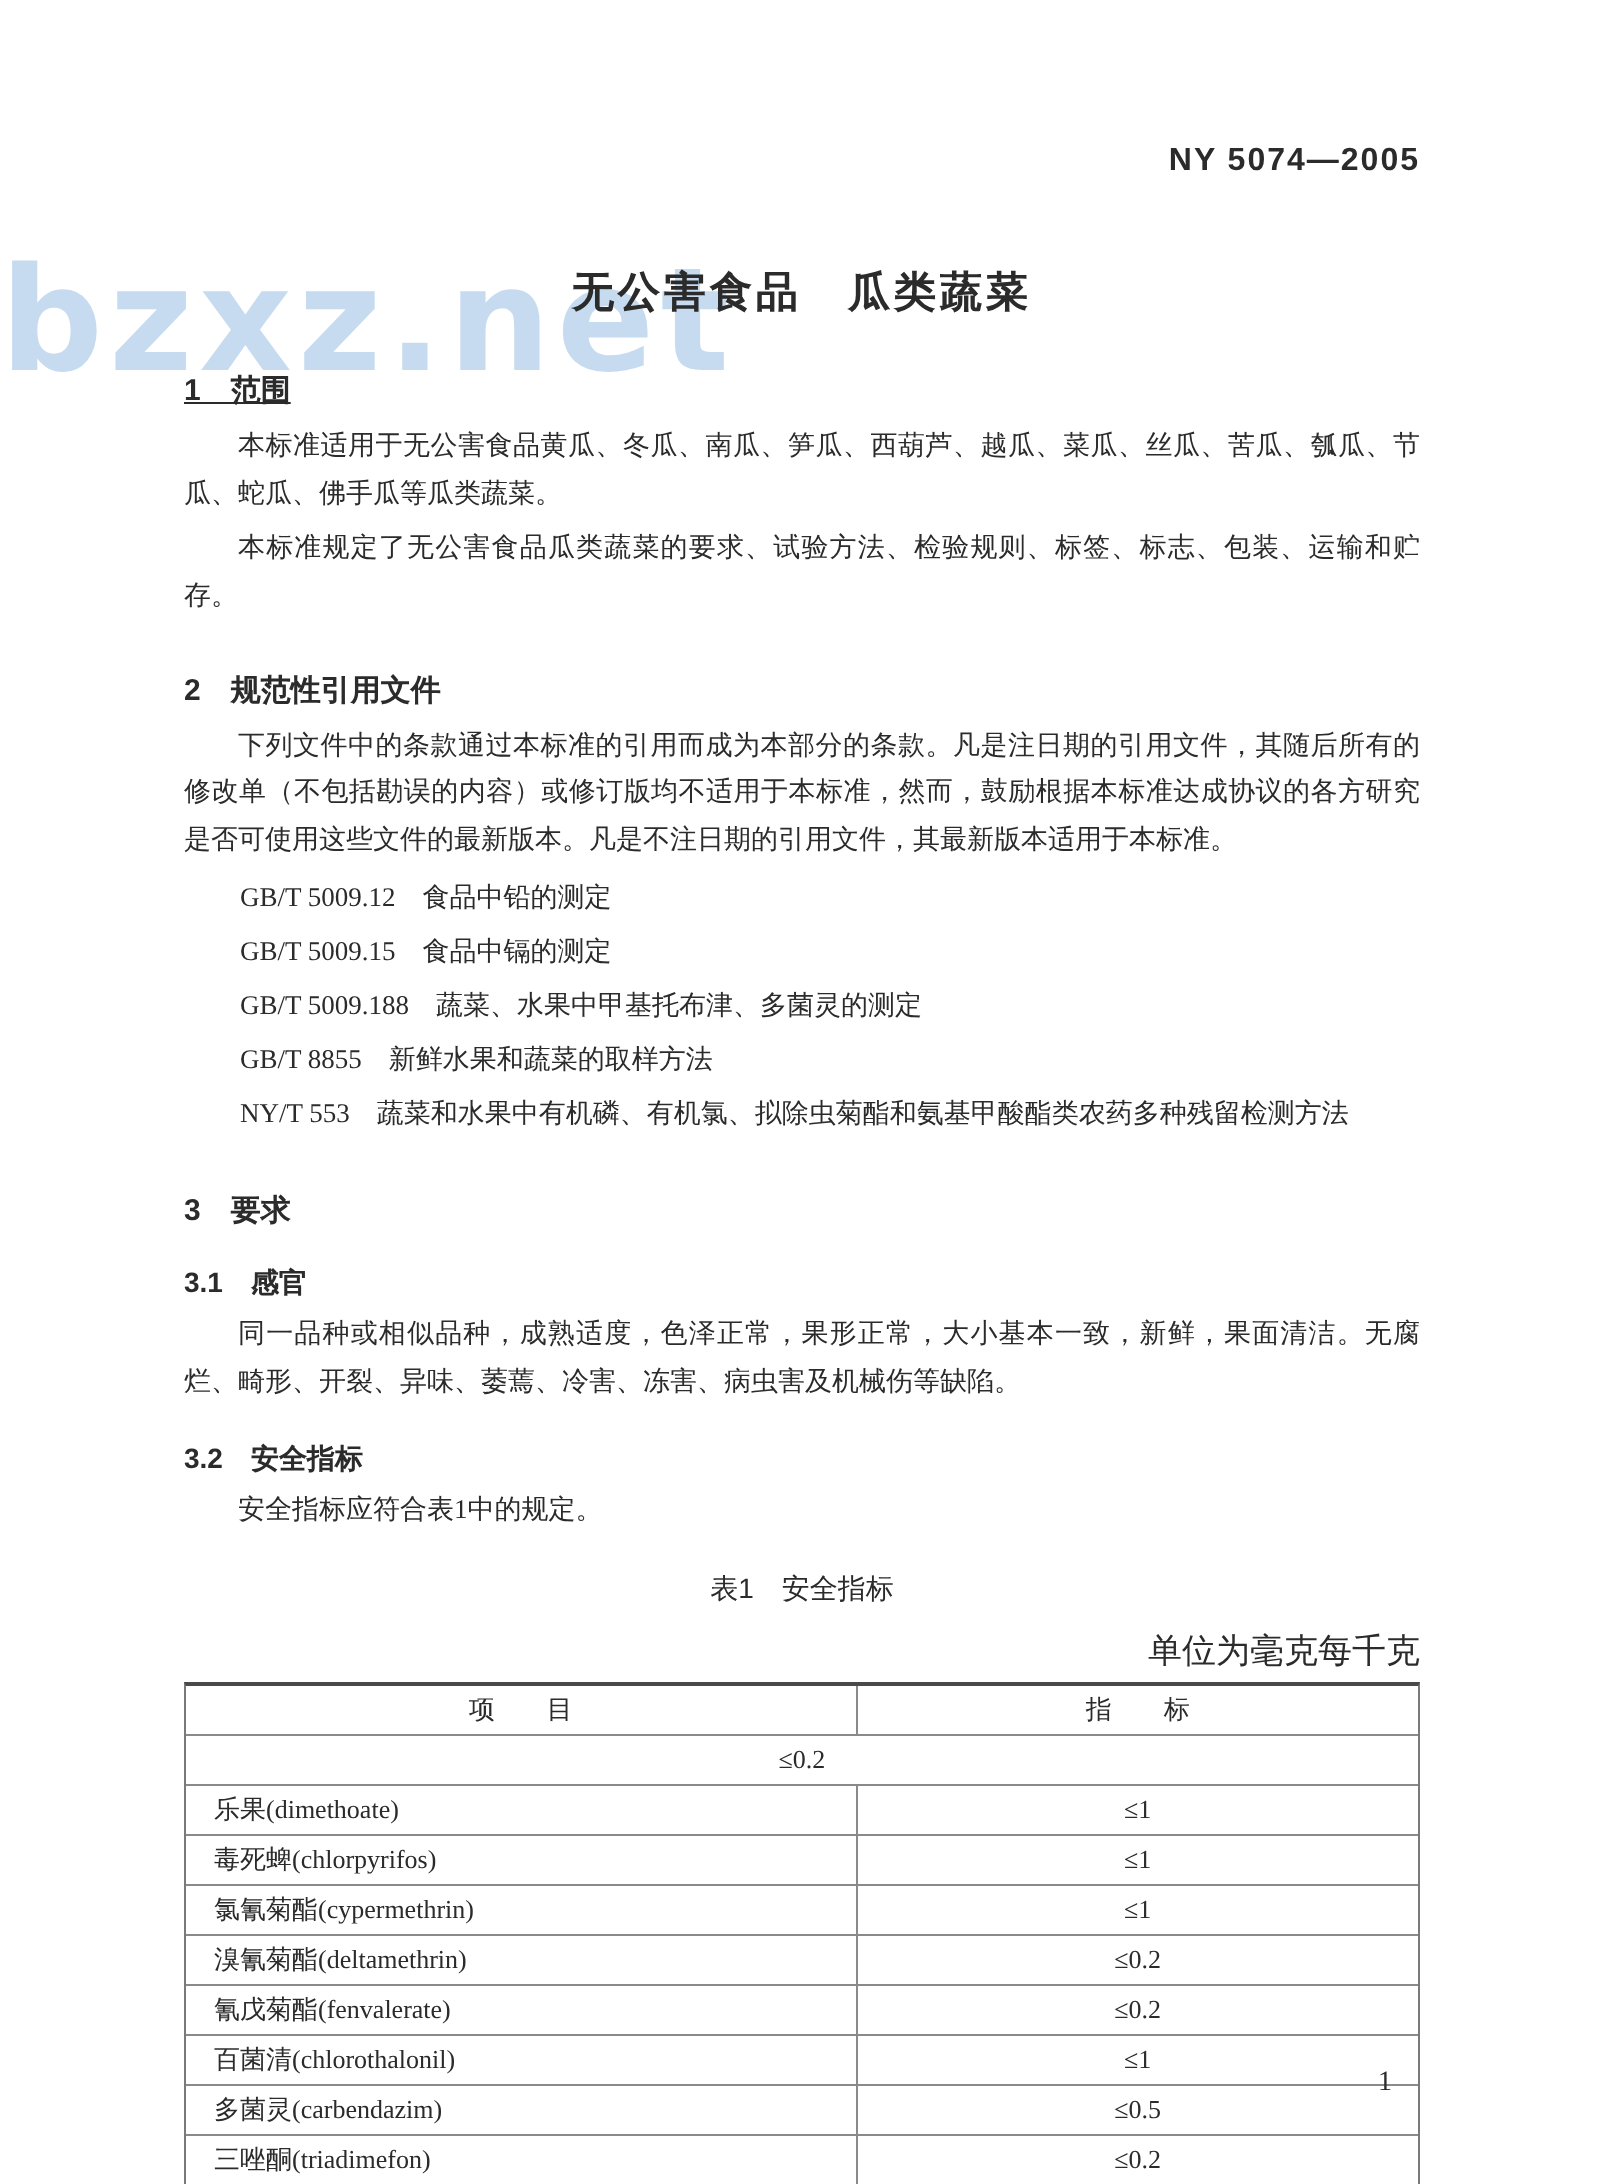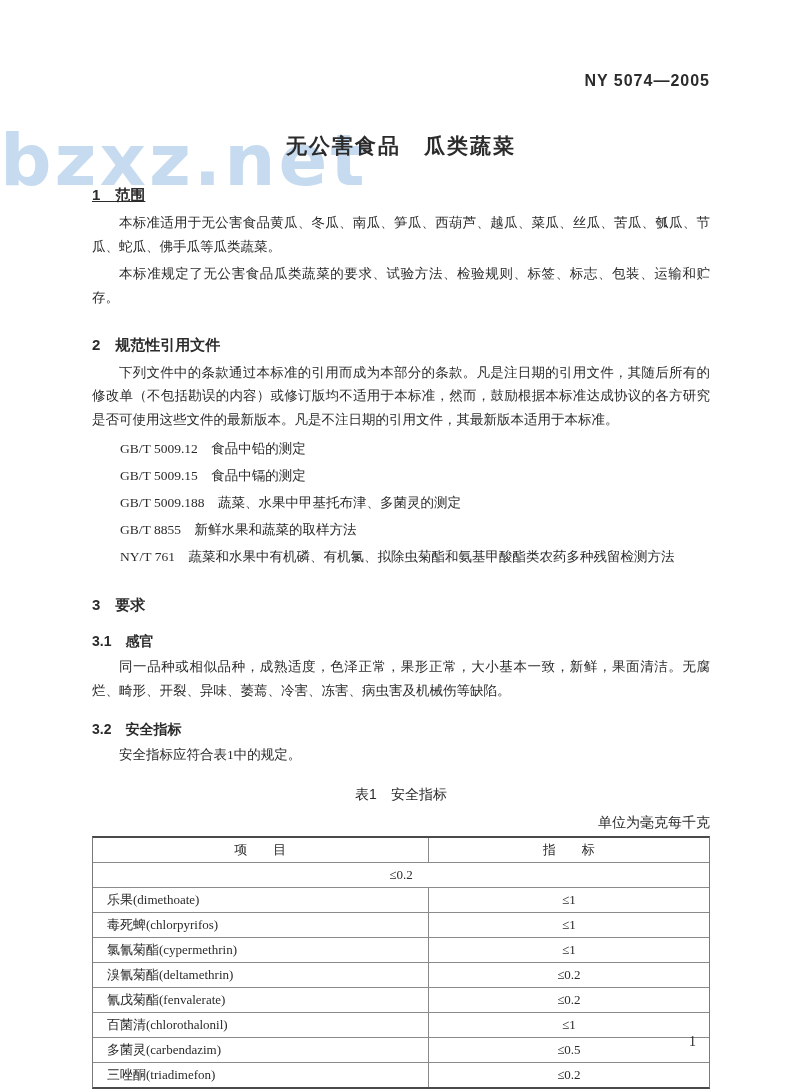--- a/index.html
+++ b/index.html
@@ -75,21 +75,21 @@
   }
   .table-caption {
     text-align: center;
     font-family: "Liberation Sans", "DejaVu Sans", sans-serif;
     font-weight: normal;
     font-size: 14px;
     margin-top: 20px;
   }
   .unit-note {
     text-align: right;
-    font-size: 14px;
+    font-size: 17px;
     margin-top: 10px;
     margin-bottom: 4px;
   }
   .spec-table {
     border-top: 2px solid #4a4a4a;
     border-bottom: 2px solid #4a4a4a;
     border-left: 1px solid #7a7a7a;
     border-right: 1px solid #7a7a7a;
     font-size: 13px;
   }
@@ -141,21 +141,21 @@
     <div class="para">本标准适用于无公害食品黄瓜、冬瓜、南瓜、笋瓜、西葫芦、越瓜、菜瓜、丝瓜、苦瓜、瓠瓜、节瓜、蛇瓜、佛手瓜等瓜类蔬菜。</div>
     <div class="para">本标准规定了无公害食品瓜类蔬菜的要求、试验方法、检验规则、标签、标志、包装、运输和贮存。</div>
 
     <div class="sec-heading">2　规范性引用文件</div>
     <div class="para">下列文件中的条款通过本标准的引用而成为本部分的条款。凡是注日期的引用文件，其随后所有的修改单（不包括勘误的内容）或修订版均不适用于本标准，然而，鼓励根据本标准达成协议的各方研究是否可使用这些文件的最新版本。凡是不注日期的引用文件，其最新版本适用于本标准。</div>
     <div class="ref-list">
       <div class="ref-line">GB/T 5009.12　食品中铅的测定</div>
       <div class="ref-line">GB/T 5009.15　食品中镉的测定</div>
       <div class="ref-line">GB/T 5009.188　蔬菜、水果中甲基托布津、多菌灵的测定</div>
       <div class="ref-line">GB/T 8855　新鲜水果和蔬菜的取样方法</div>
-      <div class="ref-line">NY/T 761　蔬菜和水果中有机磷、有机氯、拟除虫菊酯和氨基甲酸酯类农药多种残留检测方法</div>
+      <div class="ref-line">NY/T 553　蔬菜和水果中有机磷、有机氯、拟除虫菊酯和氨基甲酸酯类农药多种残留检测方法</div>
     </div>
 
     <div class="sec-heading">3　要求</div>
     <div class="sub-heading">3.1　感官</div>
     <div class="para">同一品种或相似品种，成熟适度，色泽正常，果形正常，大小基本一致，新鲜，果面清洁。无腐烂、畸形、开裂、异味、萎蔫、冷害、冻害、病虫害及机械伤等缺陷。</div>
     <div class="sub-heading">3.2　安全指标</div>
     <div class="para">安全指标应符合表1中的规定。</div>
 
     <div class="table-caption">表1　安全指标</div>
     <div class="unit-note">单位为毫克每千克</div>

